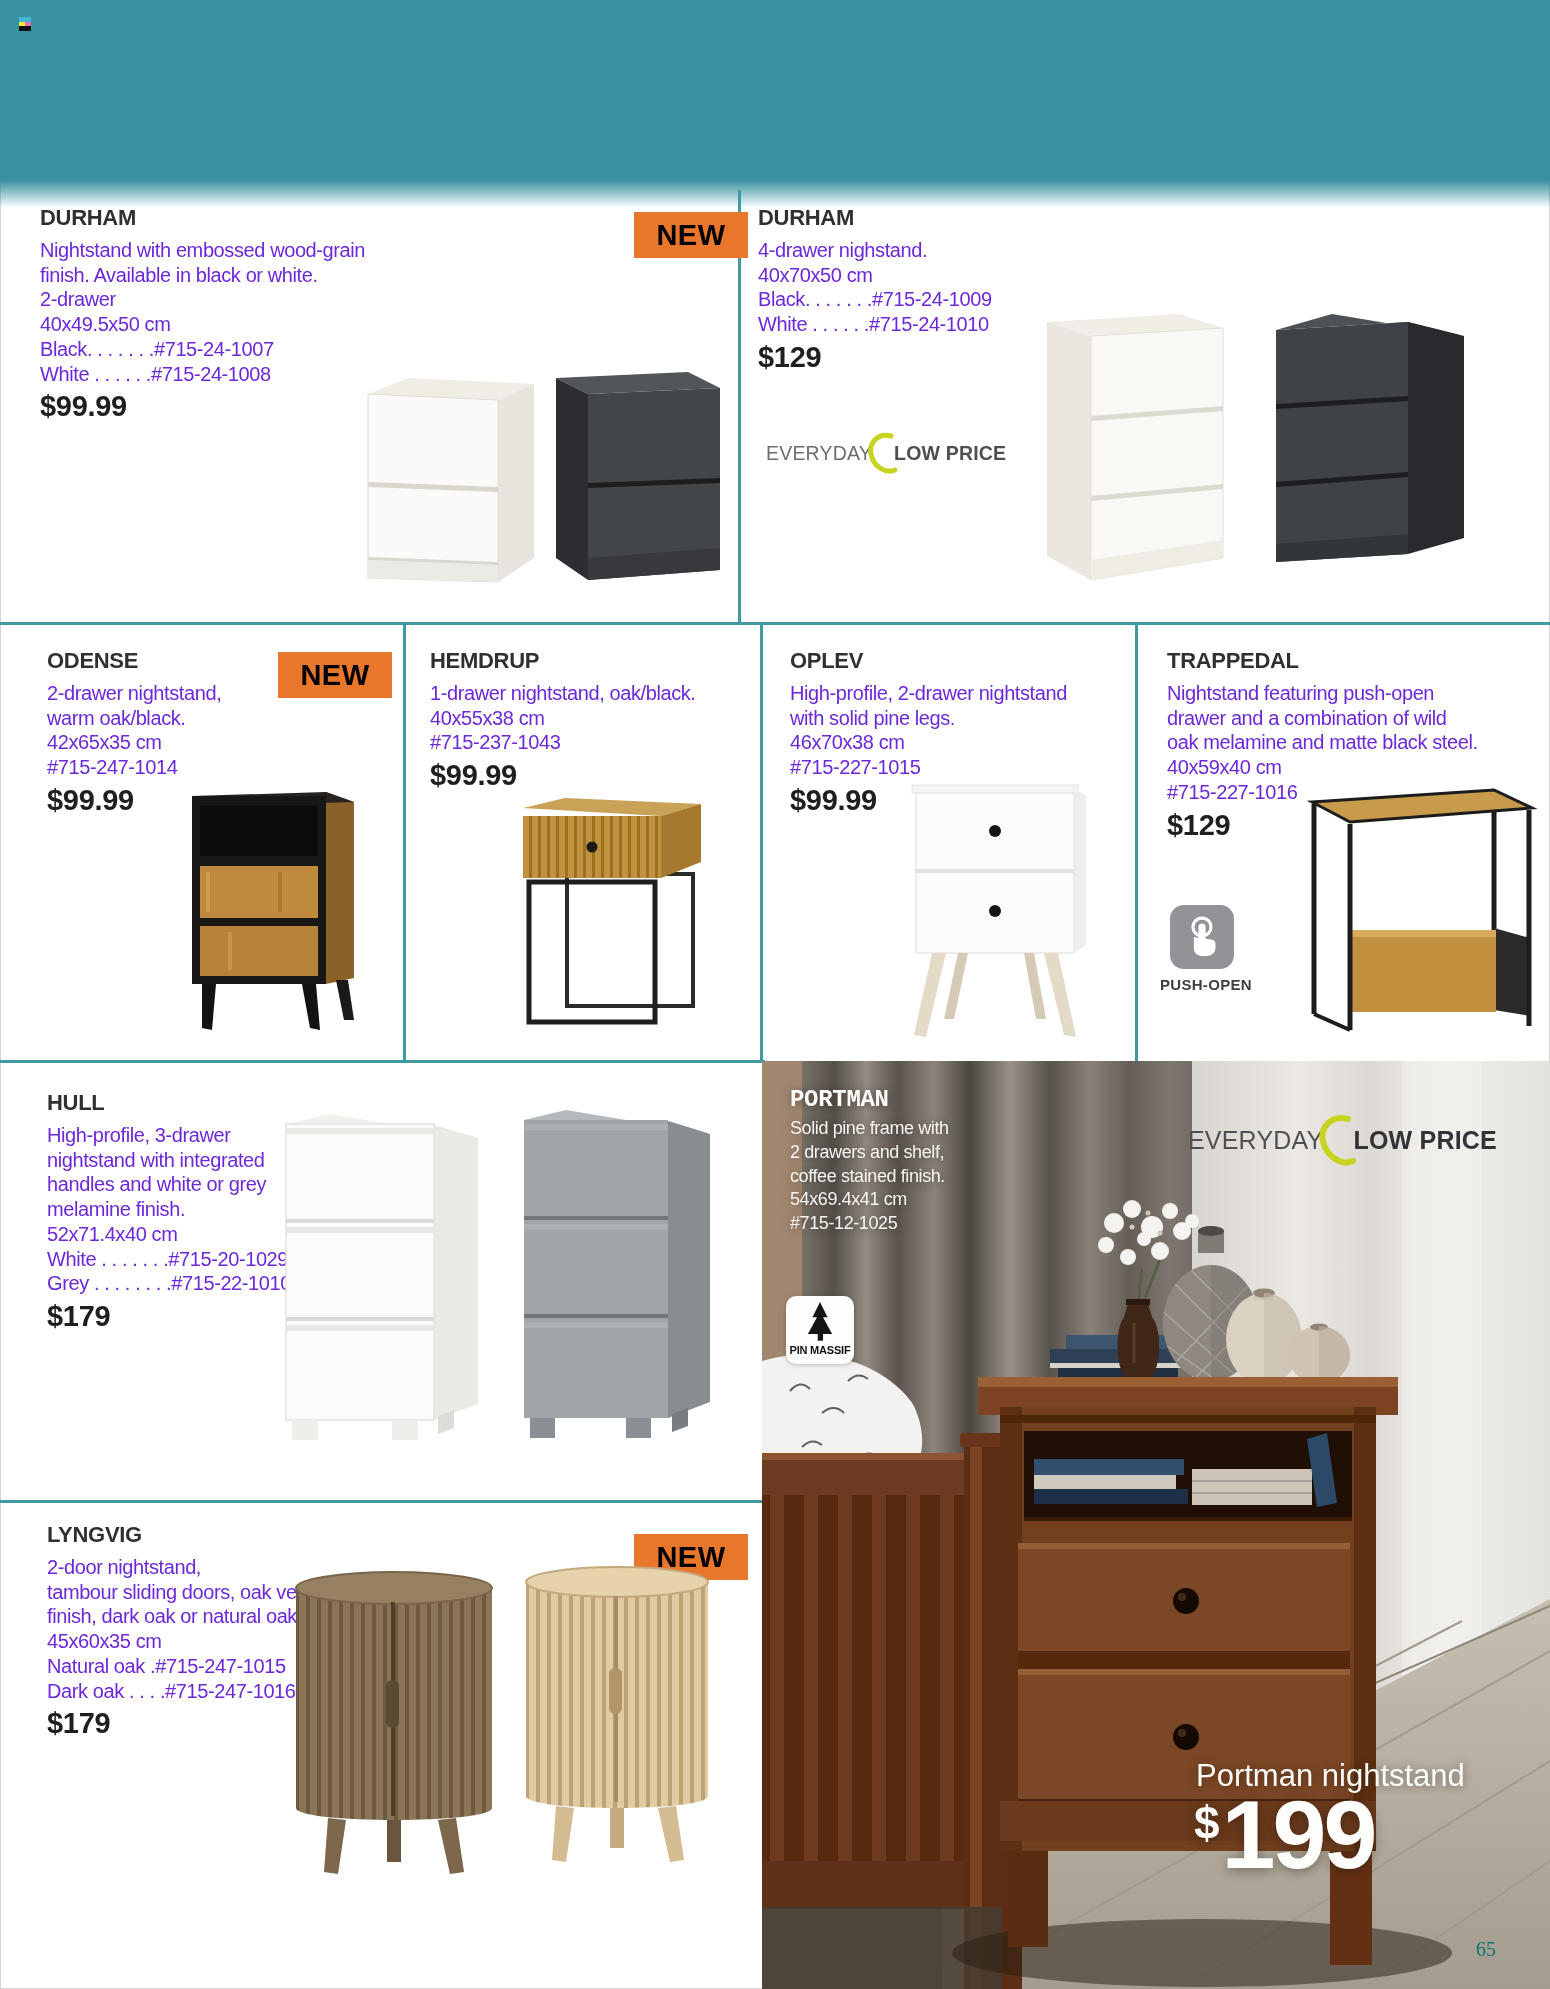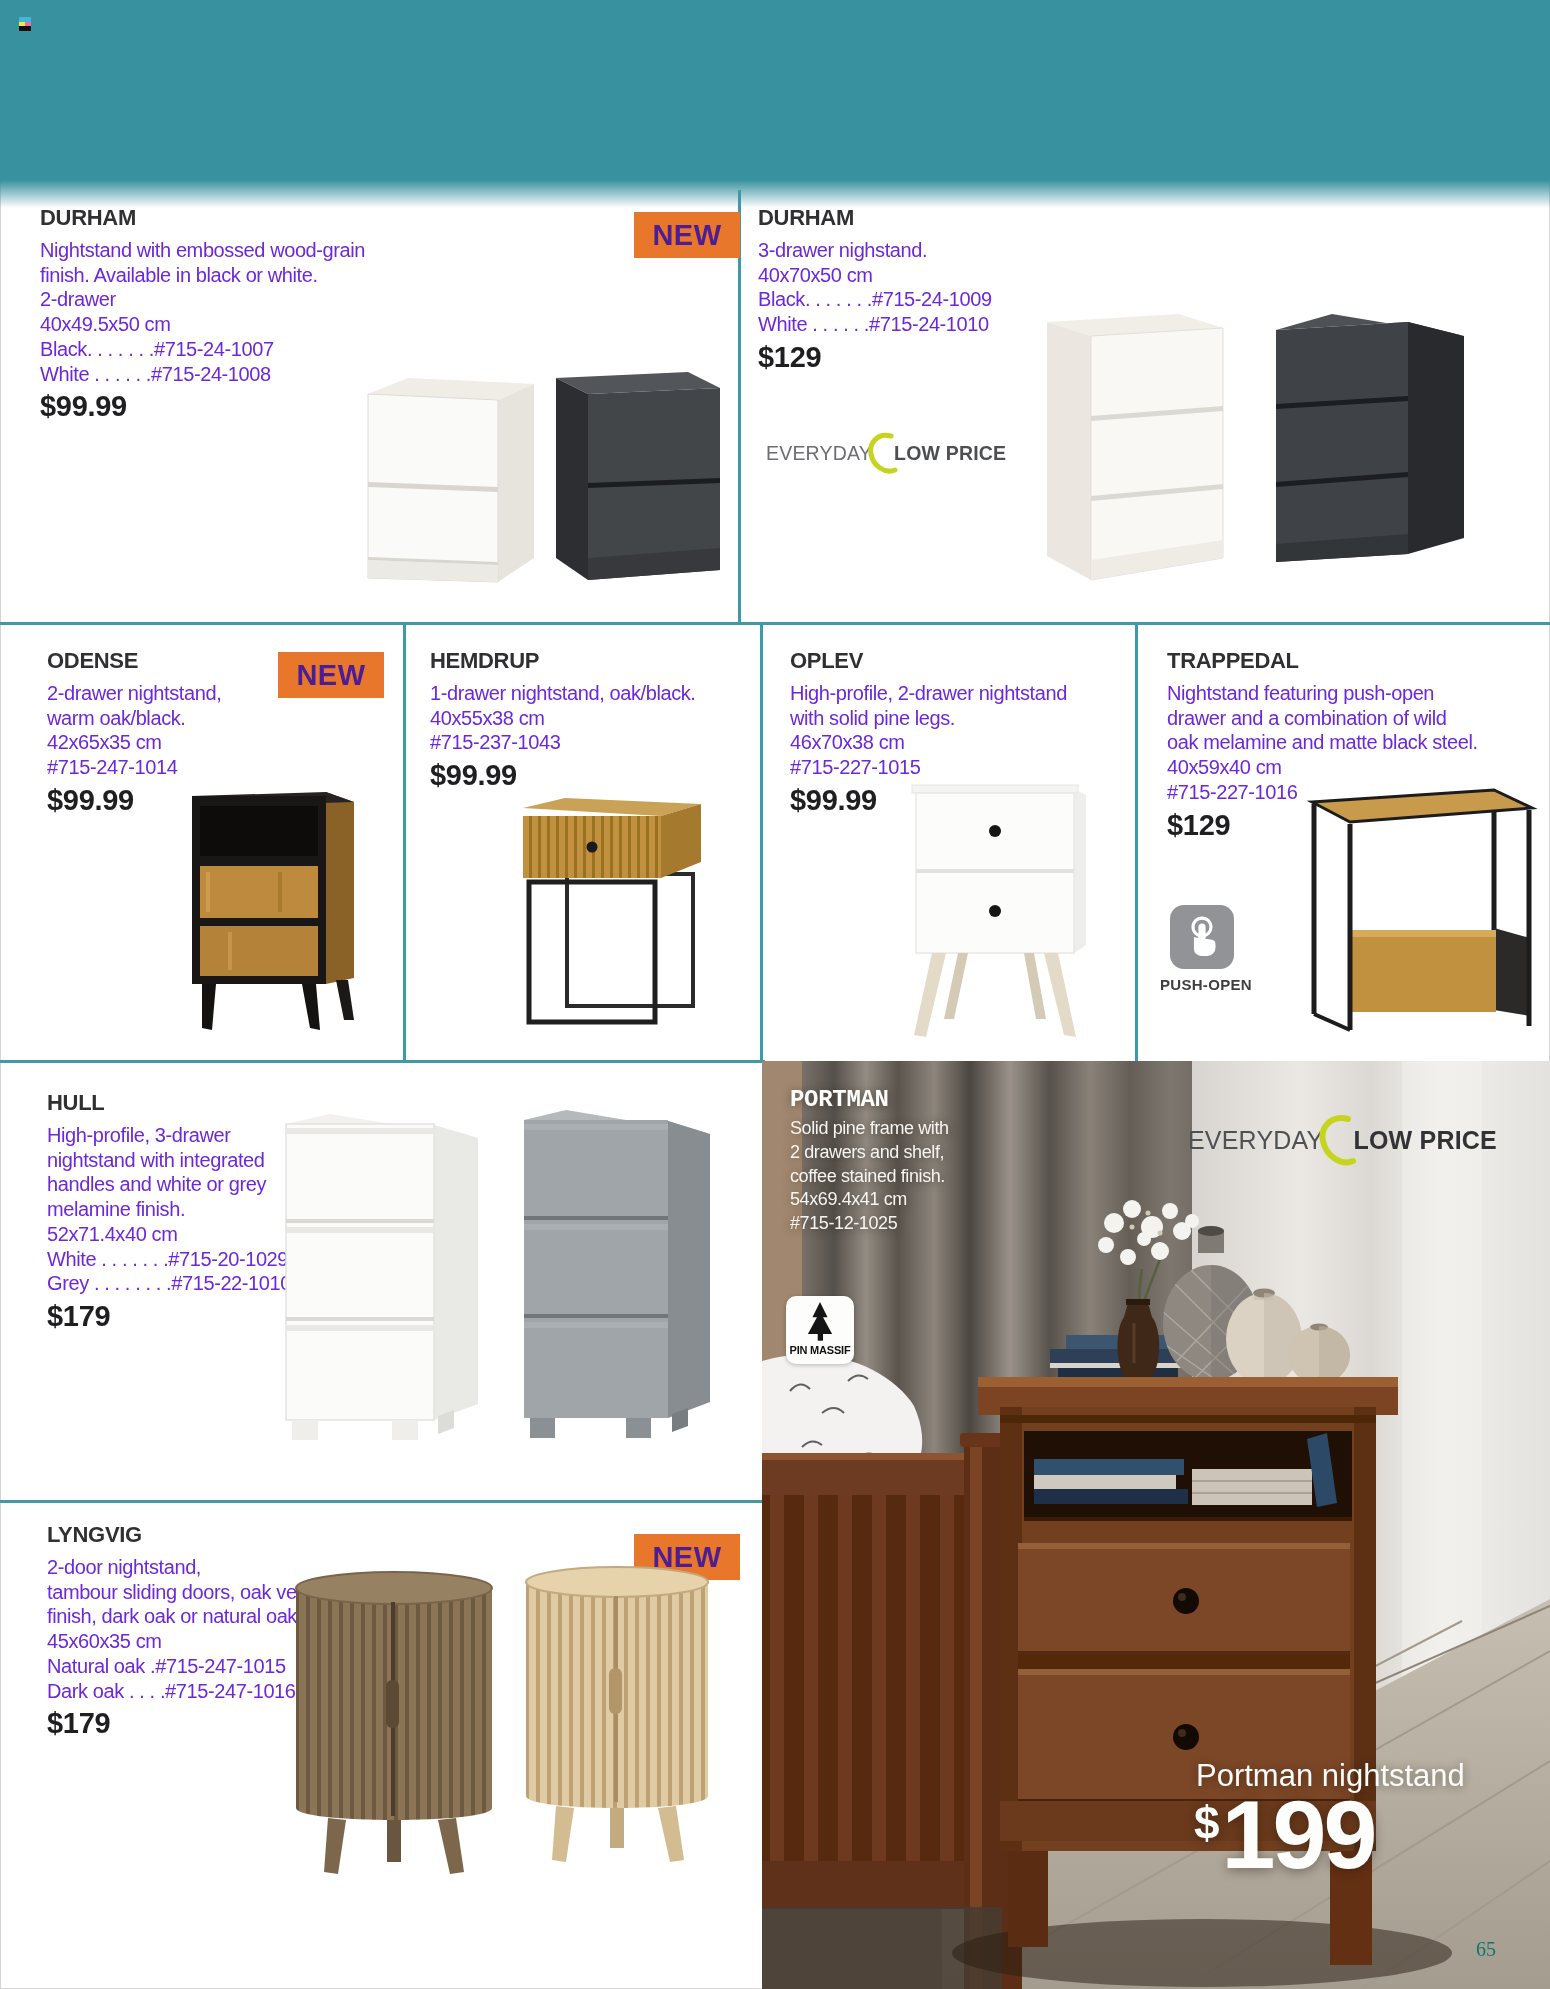--- a/index.html
+++ b/index.html
@@ -14,22 +14,22 @@
   
   .divider{position:absolute;background:#4099A6;}
   
   .card{position:absolute;}
   .ttl{font-size:22px;font-weight:bold;color:#303032;margin:0 0 7px;letter-spacing:-.3px;}
   .ln{font-size:20px;line-height:24.7px;color:#6d28d9;margin:0;letter-spacing:-.4px;white-space:nowrap;}
   .price{font-size:29px;font-weight:bold;color:#1f1f21;margin:4px 0 0;letter-spacing:-.3px;}
   .card.on-photo .ttl{color:#fdfdfb;font-size:24px;margin-bottom:4px;text-shadow:0 1px 8px rgba(40,30,20,.5);font-family:Liberation Mono, monospace;}
   .card.on-photo .ln{color:#f6f5f2;font-size:18px;line-height:23.8px;text-shadow:0 1px 8px rgba(40,30,20,.5);}
   
-  .new{position:absolute;background:#E8762B;color:#4c1d95;font-weight:bold;font-size:29px;
-       width:106px;height:46px;display:flex;align-items:center;justify-content:center;letter-spacing:.5px;}
+  .new{position:absolute;background:#E8762B;color:#000000;font-weight:bold;font-size:29px;
+       width:114px;height:46px;display:flex;align-items:center;justify-content:center;letter-spacing:.5px;}
   
   .elp{position:absolute;display:flex;align-items:center;}
   .elp .ev{color:#6d6e71;font-size:19.5px;letter-spacing:.2px;}
   .elp .lp{color:#4e4f52;font-size:19.5px;font-weight:bold;letter-spacing:.2px;}
   .elp svg{margin:0 -7px 0 -5px;}
   .elp.big .ev{font-size:25px;color:#4f5054;}
   .elp.big .lp{font-size:25px;color:#323337;}
   
   .push-icon{position:absolute;left:1170px;top:905px;width:64px;height:64px;background:#919396;border-radius:14px;
              display:flex;align-items:center;justify-content:center;}
@@ -90,21 +90,21 @@
   <svg class="abs" style="left:548px;top:352px;" width="180" height="235" viewBox="0 0 180 235">
     <polygon points="8,26 140,20 172,36 40,42" fill="#525559"></polygon>
     <polygon points="8,26 40,42 40,228 8,206" fill="#2c2e31"></polygon>
     <polygon points="40,42 172,36 172,218 40,228" fill="#434649"></polygon>
     <polygon points="40,131 172,126 172,131 40,136" fill="#1b1d1f"></polygon>
     <polygon points="40,206 172,196 172,218 40,228" fill="#37393d"></polygon>
   </svg>
 
   <div class="card" style="left:758px;top:205px;">
     <h3 class="ttl">DURHAM</h3>
-    <p class="ln">3-drawer nighstand.</p>
+    <p class="ln">4-drawer nighstand.</p>
     <p class="ln">40x70x50 cm</p>
     <p class="ln">Black. . . . . . .#715-24-1009</p>
     <p class="ln">White . . . . . .#715-24-1010</p>
     <p class="price">$129</p>
   </div>
   <div class="elp" style="left:766px;top:430px;">
     <span class="ev">EVERYDAY</span>
     <svg width="34" height="46" viewBox="0 0 34 46">
       <path d="M24 6 C 10 2 2 14 4 24 C 6 36 18 44 28 40" stroke="#C6D420" stroke-width="5" fill="none" stroke-linecap="round"></path>
     </svg>

